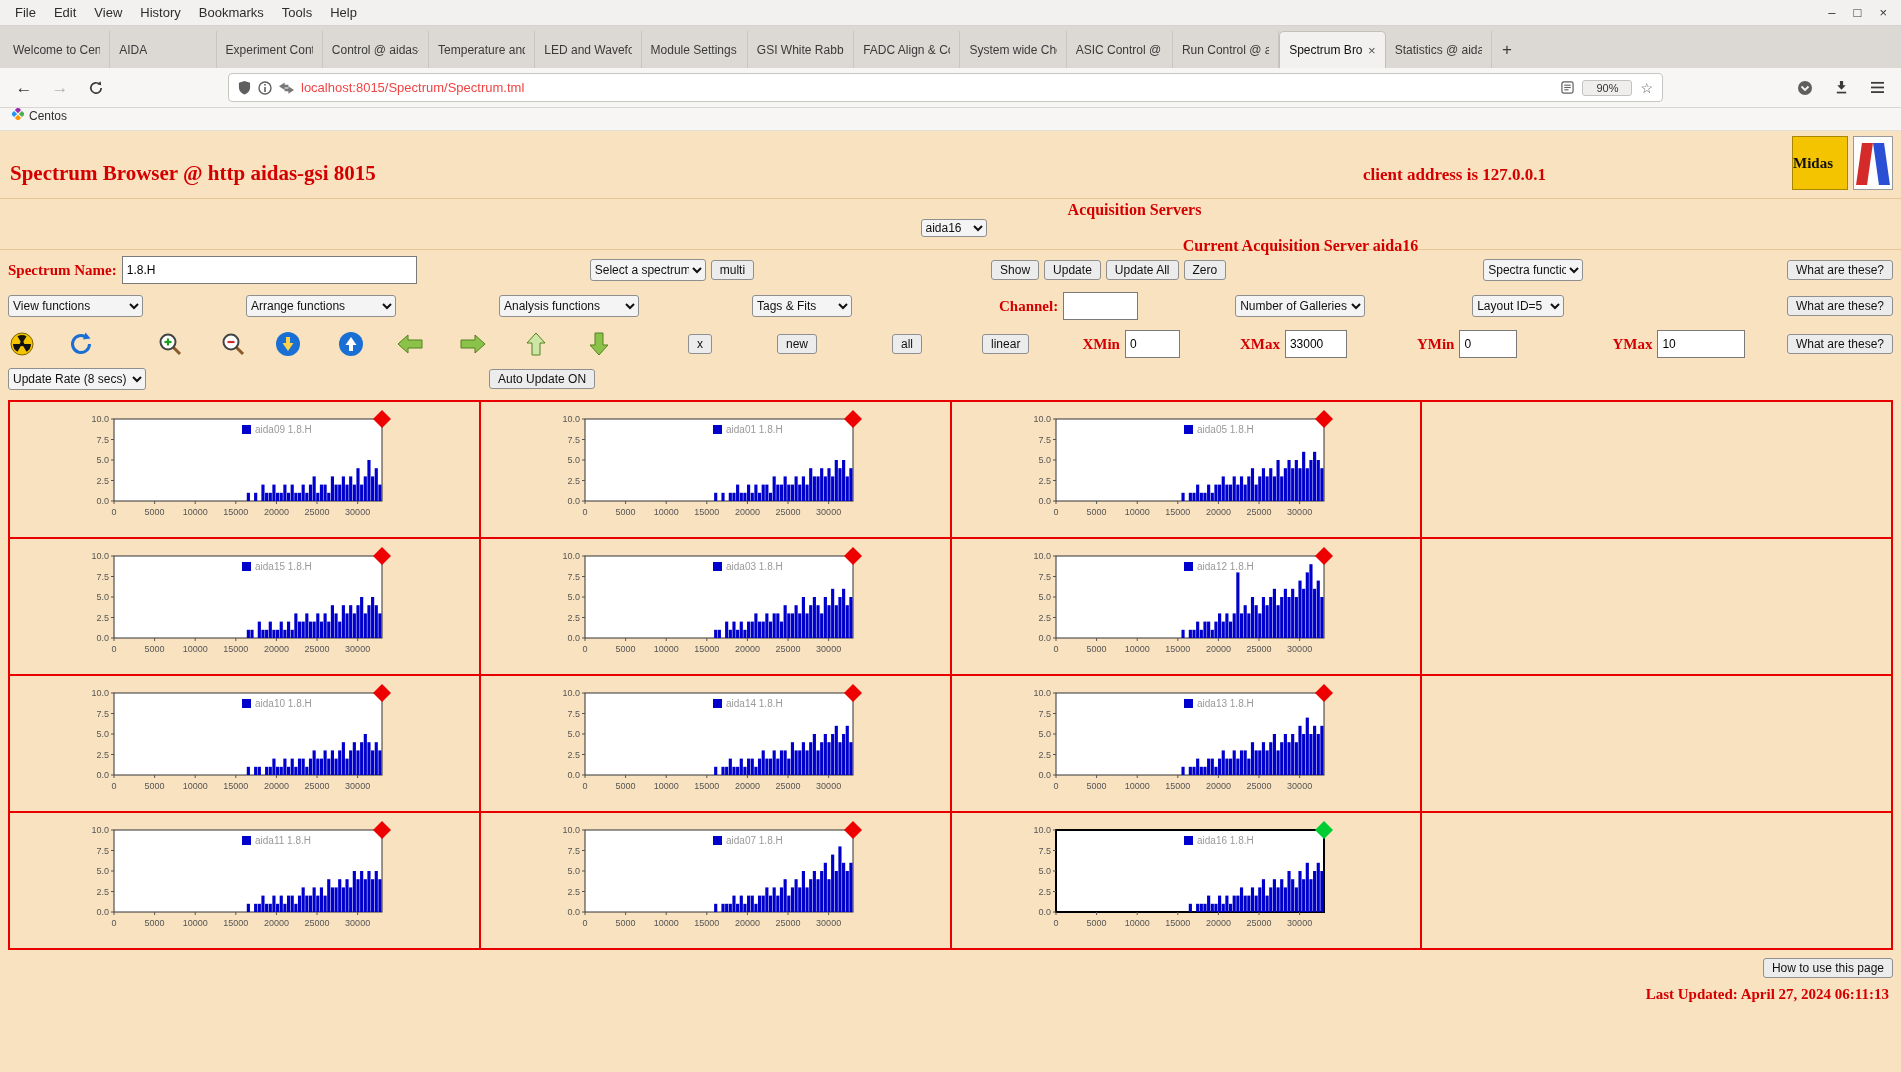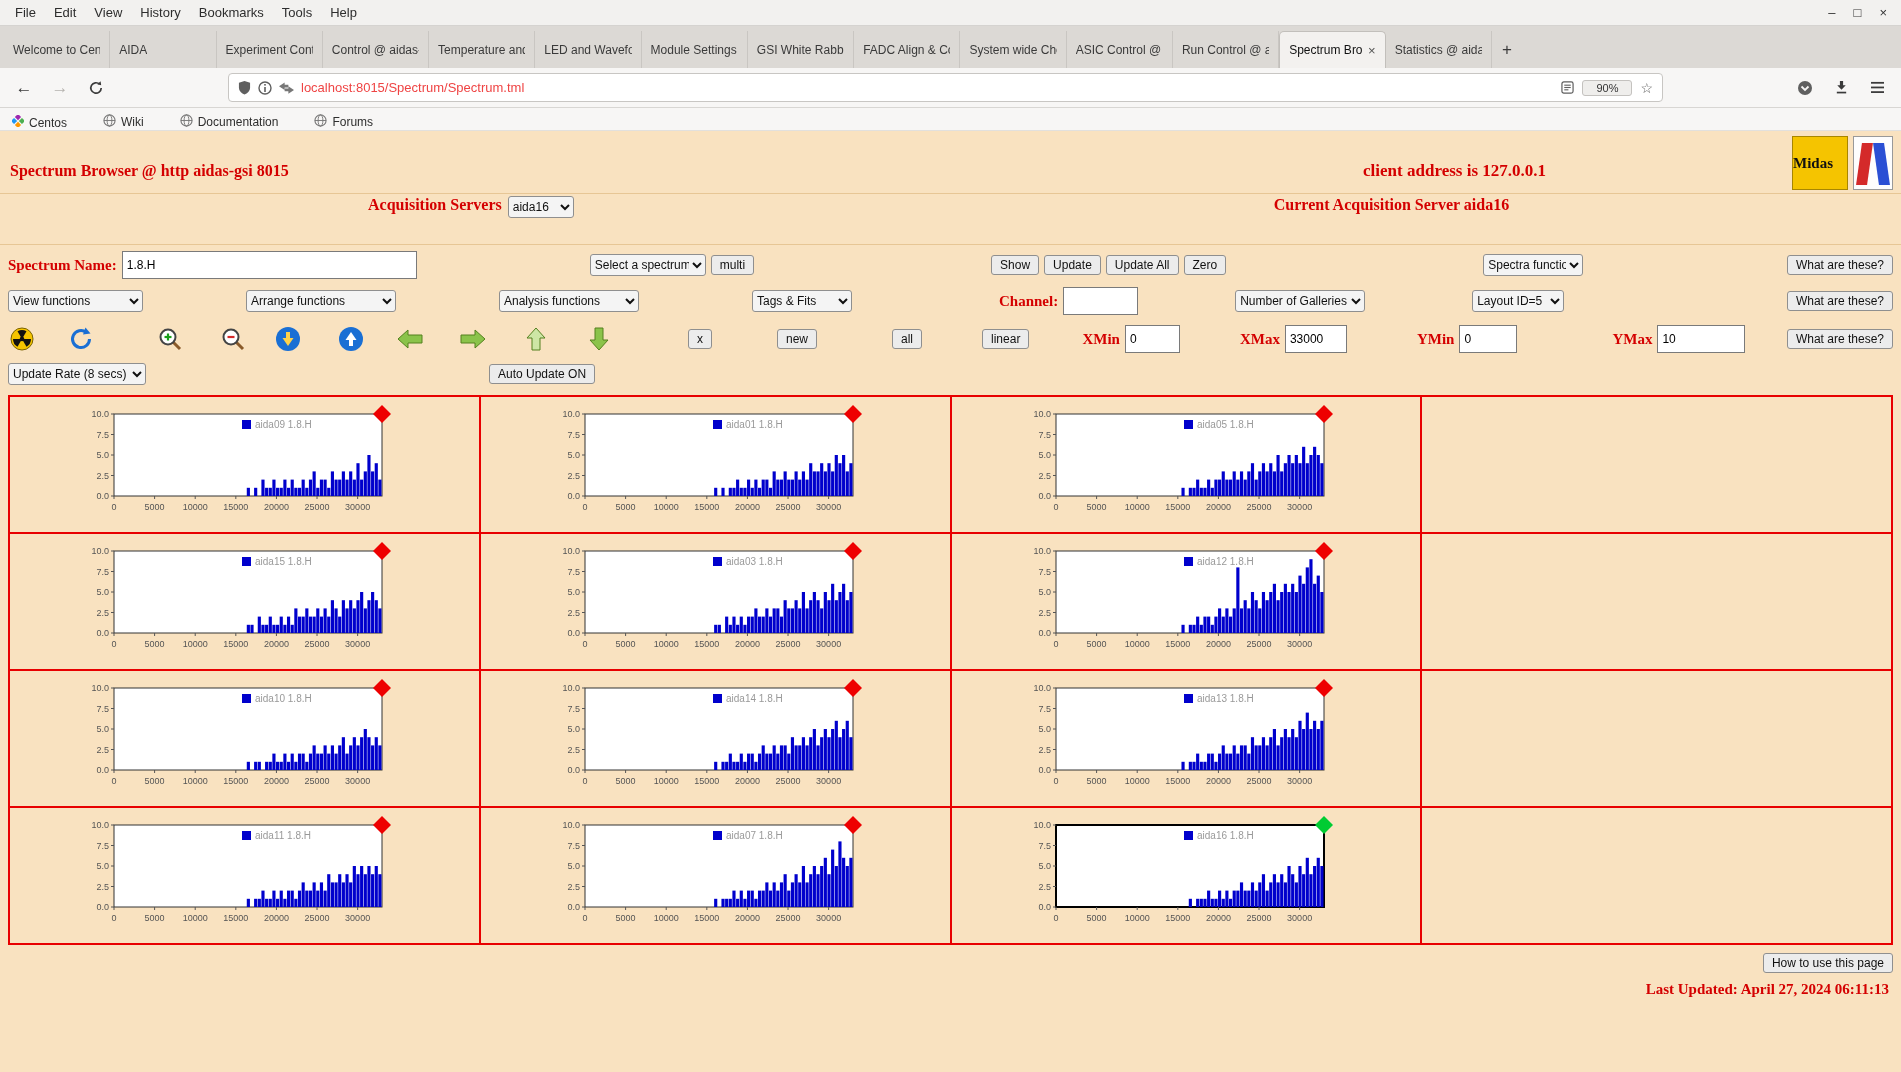--- a/index.html
+++ b/index.html
@@ -51,43 +51,43 @@
   }
   .ub-icon { display:flex; align-items:center; color:#5f5f5f; }
   .url-text { font-size:13px; color:#ef4444; flex:1; overflow:hidden; white-space:nowrap; }
   .ub-right { margin-left:auto; display:flex; align-items:center; gap:8px; }
   .zoom-pill { font-size:11px; color:#333; background:#efeeec; border:1px solid #c4c2bf;
     border-radius:3px; padding:1px 13px; }
   .star { font-size:14px; color:#5a5a5a; }
 
   .bookmarksbar {
     height:23px; background:#f7f6f5; border-bottom:1px solid #e2e0dd;
-    display:flex; align-items:flex-end; gap:36px; padding:0 12px; font-size:12px; color:#2e2e2e;
+    display:flex; align-items:flex-start; gap:36px; padding:0 12px; font-size:12px; color:#2e2e2e;flex-direction:column;
   }
   .bm-item { display:flex; align-items:center; gap:5px; cursor:default; }
 
   
   .page { position:relative; height:940px; background:#f9e2c0; }
   .page-header { display:flex; align-items:baseline; padding:30px 10px 10px 10px; }
   .rserif { font-family:"Liberation Serif", serif; font-weight:bold; color:#d40000; }
-  .page-title { font-size:16px; }
+  .page-title { font-size:21px; }
   .client-address { font-size:17px; }
   .spacer { flex:1; }
   .spacer2 { width:345px; }
   .logos { position:absolute; top:5px; right:8px; display:flex; gap:5px; }
   .midas-logo { width:56px; height:54px; background:#f5c400; border:1px solid #a88600;
     display:flex; align-items:center; 
     font-family:"Liberation Serif", serif; font-weight:bold; font-size:15px; color:#111; }
   .fair-logo { width:40px; height:54px; background:#fdfdfd; border:1px solid #999; position:relative; overflow:hidden; }
   .fl-a { position:absolute; left:5px; top:6px; width:11px; height:42px; background:#d42a2a; transform:skewX(-8deg); }
   .fl-b { position:absolute; right:5px; top:6px; width:11px; height:42px; background:#2a4fd4; transform:skewX(8deg); }
 
   hr.divider { border:0; border-top:1px solid #e7c695; margin:2px 0; }
 
-  .acq-row { height:46px; display:flex; align-items:flex-start; font-size:15px; }
+  .acq-row { height:46px; display:flex; align-items:center; font-size:15px;flex-direction:column; }
   .acq-label { margin-left:368px; font-size:16px; }
   .acq-current { margin-left:700px; font-size:16px; }
 
   .ctrl-row { display:flex; align-items:center; padding:4px 8px; gap:5px; font-size:12px; }
   .rlabel { font-family:"Liberation Serif", serif; font-weight:bold; color:#d40000; font-size:15px; white-space:nowrap; }
   .btn {
     background:#ececec; border:1px solid #8f8f8f; border-radius:3px;
     padding:2px 8px; font-size:12px; color:#111; font-family:"Liberation Sans", sans-serif;
     white-space:nowrap; cursor:default;
   }

